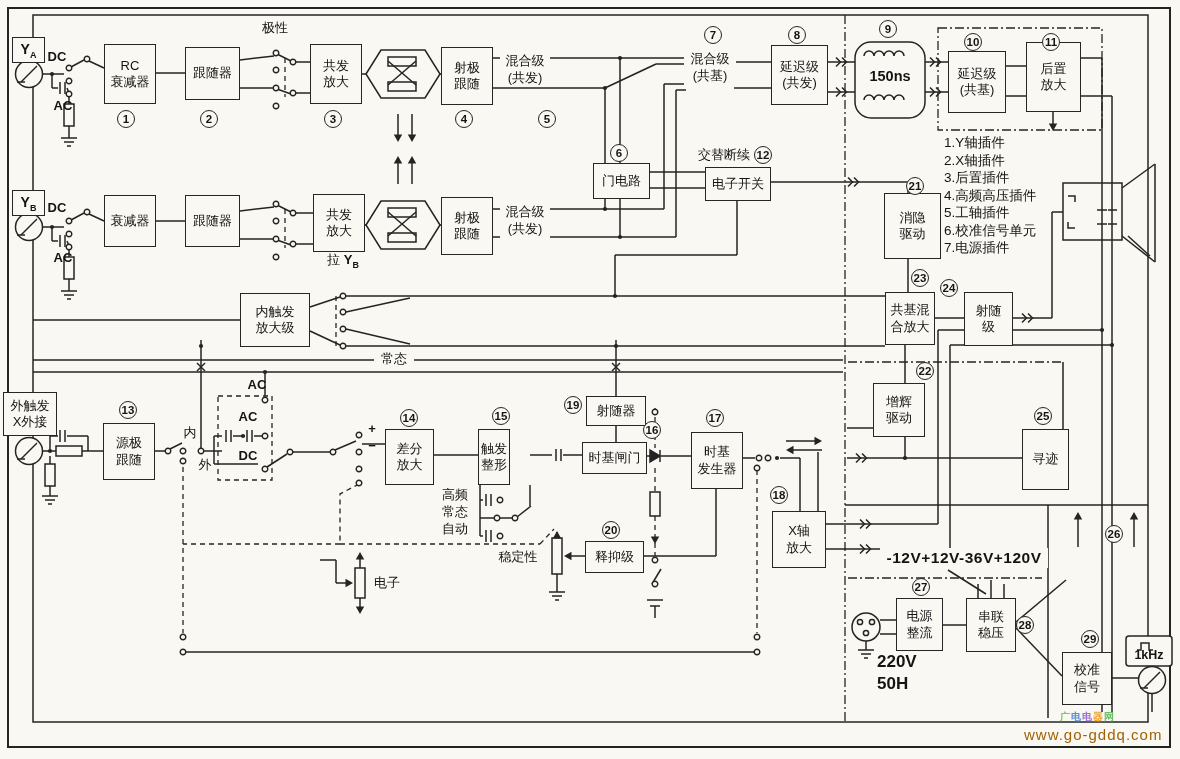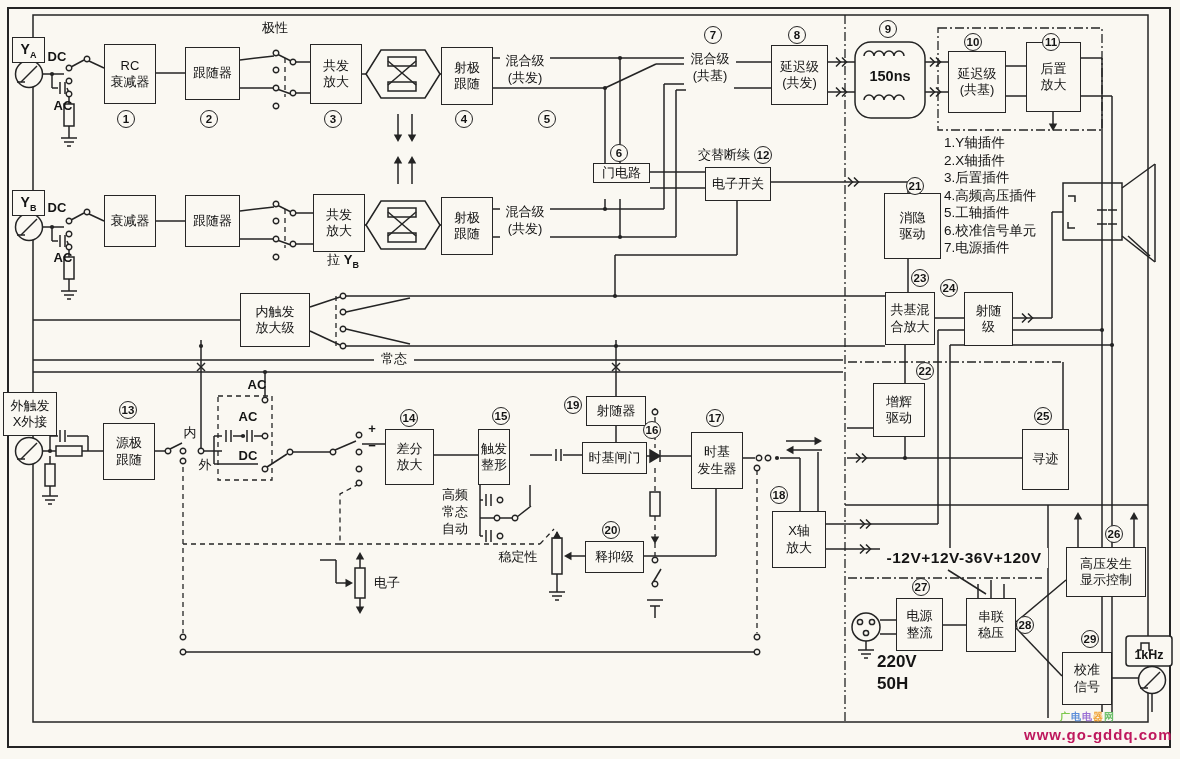--- a/index.html
+++ b/index.html
@@ -15,21 +15,21 @@
   .circ{position:absolute;width:18px;height:18px;border:1.6px solid #262626;border-radius:50%;
         background:#faf8f2;font-size:11.5px;font-weight:600;display:flex;align-items:center;
         justify-content:center;box-sizing:border-box;}
   .ybox{font-weight:600;font-size:14px;}
   .sub{font-size:9px;position:relative;top:4px;}
   #legend{position:absolute;left:944px;top:134px;width:118px;font-size:13.5px;line-height:17.5px;background:transparent;}
   .legend-item{white-space:nowrap;}
   .coiltext{position:absolute;background:transparent;font-size:14.5px;font-weight:600;text-align:center;}
   .khztext{position:absolute;background:transparent;font-size:12.5px;font-weight:600;text-align:center;}
   #wm-site{position:absolute;left:1060px;top:710px;font-size:10px;font-weight:700;letter-spacing:1px;}
-  #wm-url{position:absolute;left:1024px;top:726px;font-size:15px;font-weight:700;color:#be185d;letter-spacing:1px;}
+  #wm-url{position:absolute;left:1024px;top:726px;font-size:15px;font-weight:400;color:#a16207;letter-spacing:1px;}
   .wm0{color:#7ec84f}.wm1{color:#5b8dd9}.wm2{color:#9b6fd4}.wm3{color:#f0a030}.wm4{color:#6abf69}
   .rails{font-size:15.5px;font-weight:600;letter-spacing:.5px;}
 </style>
 </head>
 <body>
 
 <div id="stage">
 
 <svg id="wires" width="1180" height="759">
   <defs>
@@ -477,21 +477,21 @@
 (共发)</div>
 <div class="lbl" style="left:684px;top:51px;width:50px">混合级
 (共基)</div>
 <div class="blk" style="left:771px;top:45px;width:57px;height:60px">延迟级
 (共发)</div>
 <div class="coiltext" style="left:855px;top:68px;width:70px">150ns</div>
 <div class="blk" style="left:948px;top:51px;width:58px;height:62px">延迟级
 (共基)</div>
 <div class="blk" style="left:1026px;top:42px;width:55px;height:70px">后置
 放大</div>
-<div class="blk" style="left:593px;top:163px;width:57px;height:20px">门电路</div>
+<div class="blk" style="left:593px;top:163px;width:57px;height:36px">门电路</div>
 <div class="lbl nobg" style="left:693px;top:147px;width:60px">交替断续</div>
 <div class="blk" style="left:705px;top:167px;width:66px;height:34px">电子开关</div>
 <div class="blk" style="left:104px;top:195px;width:52px;height:52px">衰减器</div>
 <div class="blk" style="left:185px;top:195px;width:55px;height:52px">跟随器</div>
 <div class="blk" style="left:313px;top:194px;width:52px;height:58px">共发
 放大</div>
 <div class="blk" style="left:441px;top:197px;width:52px;height:58px">射极
 跟随</div>
 <div class="lbl" style="left:500px;top:204px;width:48px">混合级
 (共发)</div>
@@ -515,22 +515,20 @@
 <div class="blk" style="left:585px;top:541px;width:59px;height:32px">释抑级</div>
 <div class="blk" style="left:884px;top:193px;width:57px;height:66px">消隐
 驱动</div>
 <div class="blk" style="left:885px;top:292px;width:50px;height:53px">共基混
 合放大</div>
 <div class="blk" style="left:964px;top:292px;width:49px;height:54px">射随
 级</div>
 <div class="blk" style="left:873px;top:383px;width:52px;height:54px">增辉
 驱动</div>
 <div class="blk" style="left:1022px;top:429px;width:47px;height:61px">寻迹</div>
-<div class="blk" style="left:1066px;top:547px;width:80px;height:50px">高压发生
-显示控制</div>
 <div class="blk" style="left:896px;top:598px;width:47px;height:53px">电源
 整流</div>
 <div class="blk" style="left:966px;top:598px;width:50px;height:54px">串联
 稳压</div>
 <div class="blk" style="left:1062px;top:652px;width:50px;height:53px">校准
 信号</div>
 <div class="khztext" style="left:1126px;top:648px;width:46px">1kHz</div>
 
 <div class="circ" style="left:117px;top:110px">1</div>
 <div class="circ" style="left:200px;top:110px">2</div>

